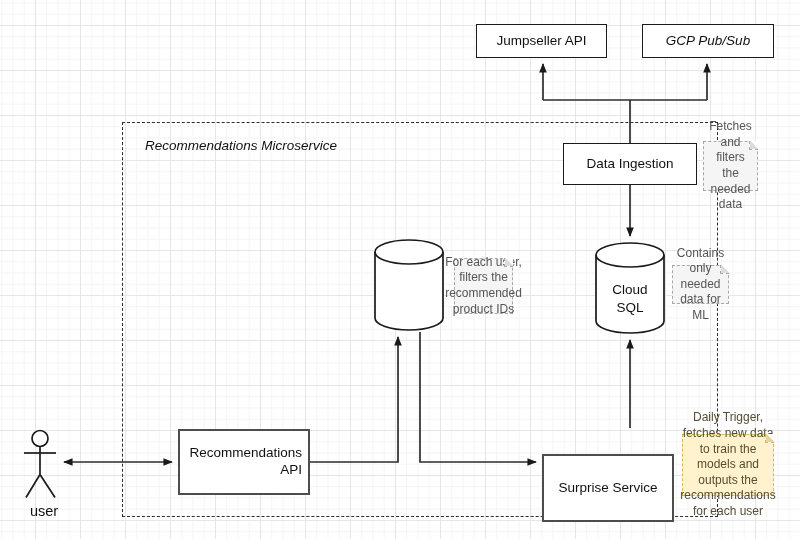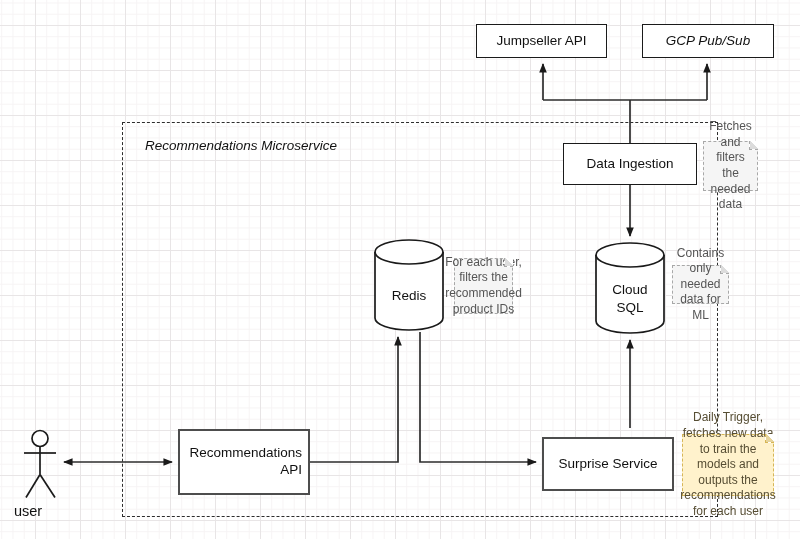--- a/index.html
+++ b/index.html
@@ -32,21 +32,21 @@
     background:#fff;border:1.7px solid #1a1a1a;
     display:flex;align-items:center;justify-content:center;
     text-align:right;font-size:13.5px;color:#111;
     box-sizing:border-box;line-height:1.25;
   }
   .box.graybord{border:2px solid #4d4d4d;}
   #box-jumpseller{left:476px;top:24px;width:131px;height:34px;}
   #box-gcp{left:642px;top:24px;width:132px;height:34px;font-style:italic;}
   #box-ingestion{left:563px;top:143px;width:134px;height:42px;}
   #box-recapi{left:178px;top:429px;width:132px;height:66px;padding:4px 6px;}
-  #box-surprise{left:542px;top:437px;width:132px;height:54px;}
+  #box-surprise{left:542px;top:454px;width:132px;height:68px;}
   
   .cyl{width:70px;height:92px;}
   .cyl svg{display:block;}
   .cyl-label{
     position:absolute;left:0;top:30px;width:100%;height:54px;
     display:flex;align-items:center;justify-content:center;
     text-align:center;font-size:13.5px;color:#111;line-height:1.3;
   }
   #cyl-redis{left:374px;top:239px;}
   #cyl-sql{left:595px;top:242px;}
@@ -70,21 +70,21 @@
   .note.yellow::before{
     background:linear-gradient(225deg,#ffffff 50%,#e6d49c 50%);
     border-bottom:1px dashed #d6b656;border-left:1px dashed #d6b656;
   }
   #note-ingestion{left:703px;top:141px;width:55px;height:50px;}
   #note-redis{left:454px;top:258px;width:59px;height:56px;}
   #note-sql{left:672px;top:265px;width:57px;height:39px;}
   #note-surprise{left:682px;top:434px;width:92px;height:62px;}
   
   #actor-label{
-    left:4px;top:503px;width:48px;text-align:center;
+    left:20px;top:503px;width:48px;text-align:center;
     font-size:14.5px;color:#111;
   }
   #edges{left:0;top:0;pointer-events:none;}
 </style>
 </head>
 <body>
 
 <div id="canvas">
 
   <div id="boundary" class="abs">
@@ -132,21 +132,20 @@
 
   <div id="box-ingestion" class="abs box">
     <span>Data Ingestion</span>
   </div>
 
   <div id="cyl-redis" class="abs cyl">
     <svg width="70" height="92" viewBox="0 0 70 92">
       <path d="M1,13 L1,79 A34,12 0 0 0 69,79 L69,13" fill="#fff" stroke="#1a1a1a" stroke-width="1.7"></path>
       <ellipse cx="35" cy="13" rx="34" ry="12" fill="#fff" stroke="#1a1a1a" stroke-width="1.7"></ellipse>
     </svg>
-    <div class="cyl-label">Redis</div>
   </div>
 
   <div id="cyl-sql" class="abs cyl">
     <svg width="70" height="92" viewBox="0 0 70 92">
       <path d="M1,13 L1,79 A34,12 0 0 0 69,79 L69,13" fill="#fff" stroke="#1a1a1a" stroke-width="1.7"></path>
       <ellipse cx="35" cy="13" rx="34" ry="12" fill="#fff" stroke="#1a1a1a" stroke-width="1.7"></ellipse>
     </svg>
     <div class="cyl-label">Cloud SQL</div>
   </div>
 

